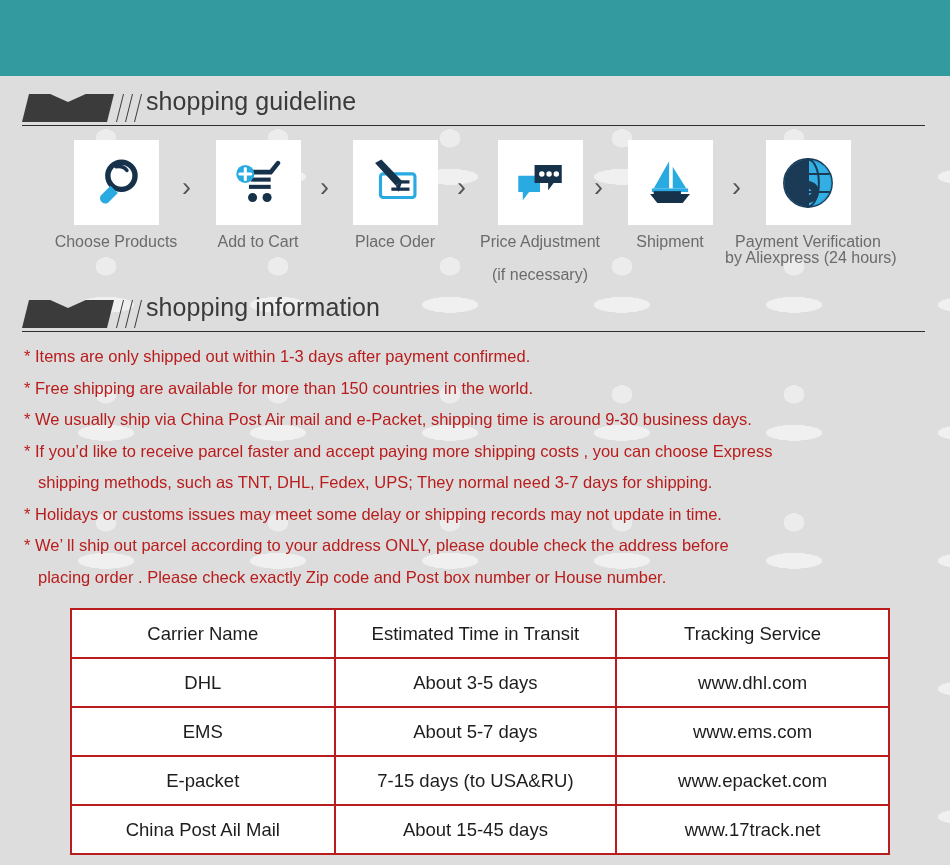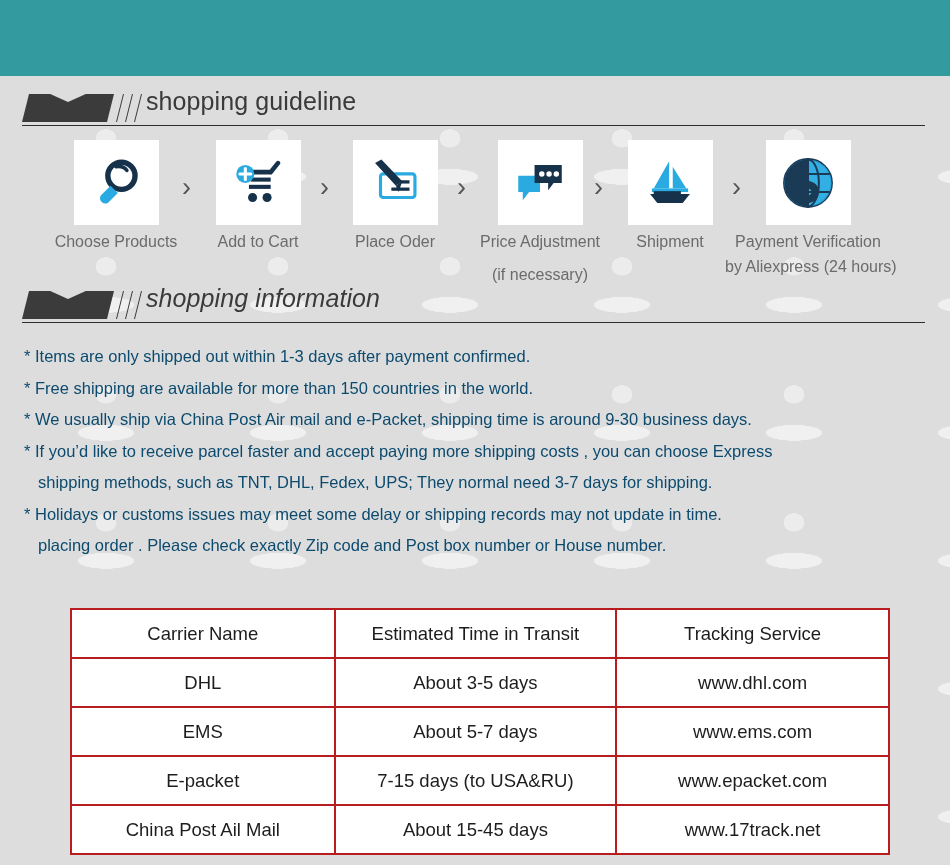--- a/index.html
+++ b/index.html
@@ -97,21 +97,21 @@
     font-size: 27px; color: #555; font-weight: 300;
     font-family: "Liberation Sans", sans-serif;
   }
   
   #infolist {
     position: absolute; left: 24px; top: 341px;
     width: 905px;
   }
   #infolist .line {
     font-size: 16.5px;
-    color: #0c4a6e;
+    color: #b91c1c;
     line-height: 31.5px;
     white-space: pre;
   }
   #infolist .line.indent { padding-left: 14px; }
   
   #ship-table {
     position: absolute; left: 70px; top: 608px;
     width: 820px;
     border-collapse: collapse;
     background: #ffffff;
@@ -231,43 +231,44 @@
           <path d="M32 6 a26 26 0 0 0 0 52 Z" fill="#1b3a56"></path>
           <g stroke="#1b3a56" stroke-width="2.2" fill="none">
             <ellipse cx="32" cy="32" rx="12" ry="26"></ellipse>
             <path d="M8 22 H56 M8 42 H56 M32 6 V58"></path>
           </g>
           <path d="M28 14 q-12 2 -12 10 q0 8 12 9 q12 1 12 9 q0 8 -12 9" fill="none" stroke="#1b3a56" stroke-width="8" stroke-linecap="round"></path>
           <rect x="24" y="8" width="5" height="48" rx="2" fill="#1b3a56"></rect>
         </svg>
       </div>
       <div class="caption">Payment Verification</div>
-      <div class="caption" style="margin-top:9px;">by  Aliexpress (24 hours)</div>
+      <div class="caption" style="margin-top:0;">by  Aliexpress (24 hours)</div>
     </div>
 
   </div>
 
-  <div class="section-head" style="top:289px;font-style:italic;">
+  <div class="section-head" style="top:298px;">
     <div class="banner">
       <div class="bar"></div>
       <div class="sl sl1"></div>
         <div class="sl sl2"></div>
         <div class="sl sl3"></div>
     </div>
     <div class="section-title">shopping information</div>
     <div class="section-rule"></div>
   </div>
 
   <div id="infolist">
     <div class="line">* Items are only shipped out within 1-3 days after payment confirmed.</div>
     <div class="line">* Free shipping are available for more than 150 countries in the world.</div>
     <div class="line">* We usually ship via China Post Air mail and e-Packet, shipping time is around 9-30 business days.</div>
     <div class="line">* If you’d like to receive parcel faster and accept paying more shipping costs , you can choose Express</div>
     <div class="line indent">shipping methods, such as TNT, DHL, Fedex, UPS; They normal need 3-7 days for shipping.</div>
     <div class="line">* Holidays or customs issues may meet some delay or shipping records may not update in time.</div>
+    <div class="line">* We’ ll ship out parcel according to your address ONLY, please double check the address before</div>
     <div class="line indent">placing order . Please check exactly Zip code and Post box number or House number.</div>
   </div>
 
   <table id="ship-table">
     <tbody>
       <tr>
         <td class="c0">Carrier Name</td>
         <td class="c1">Estimated Time in Transit</td>
         <td class="c2">Tracking Service</td>
       </tr>

